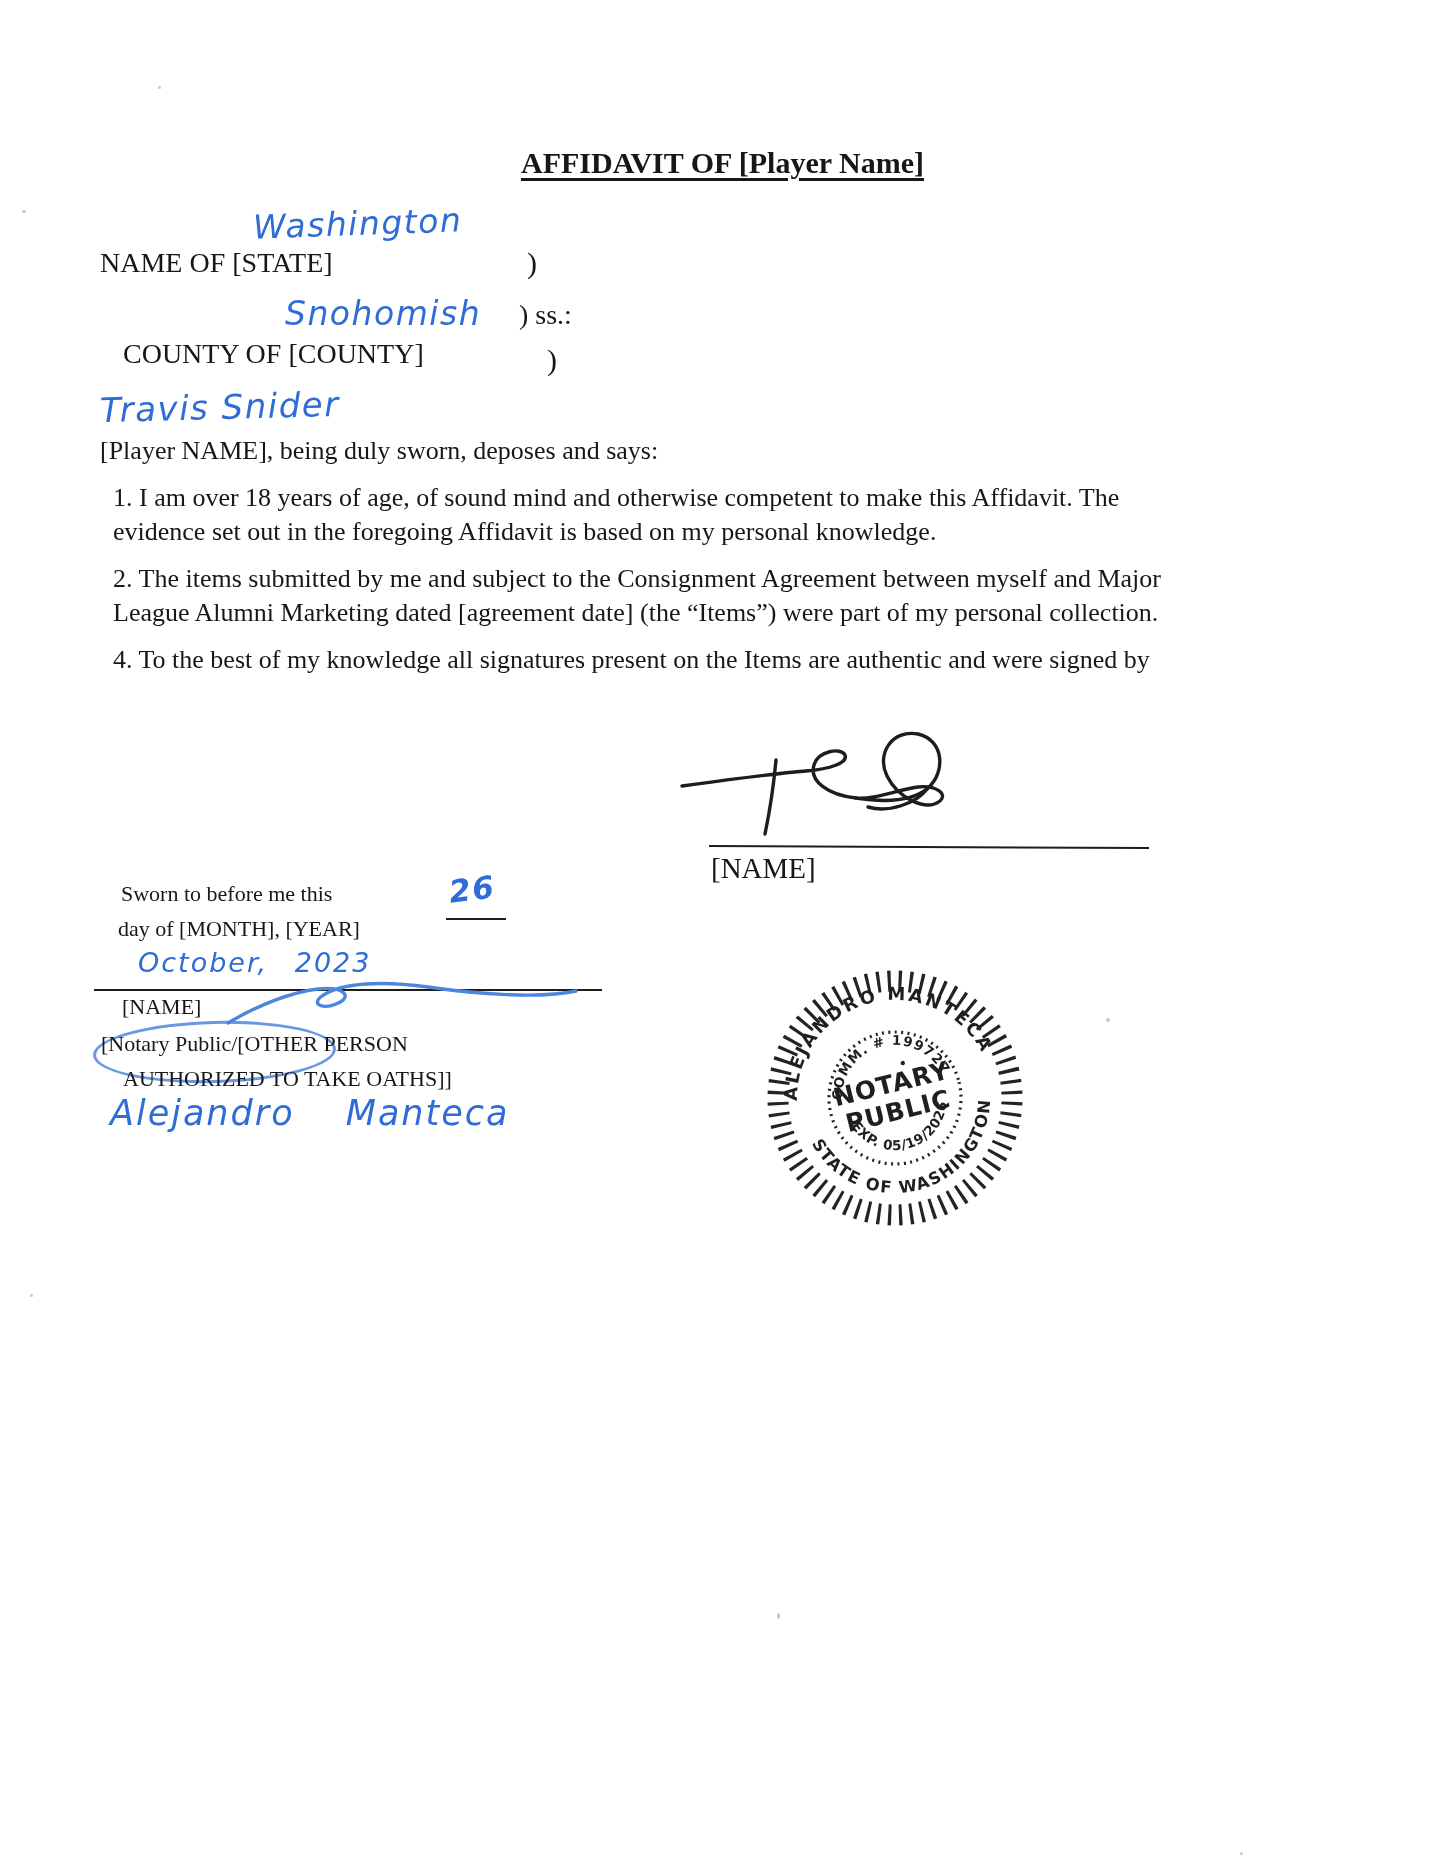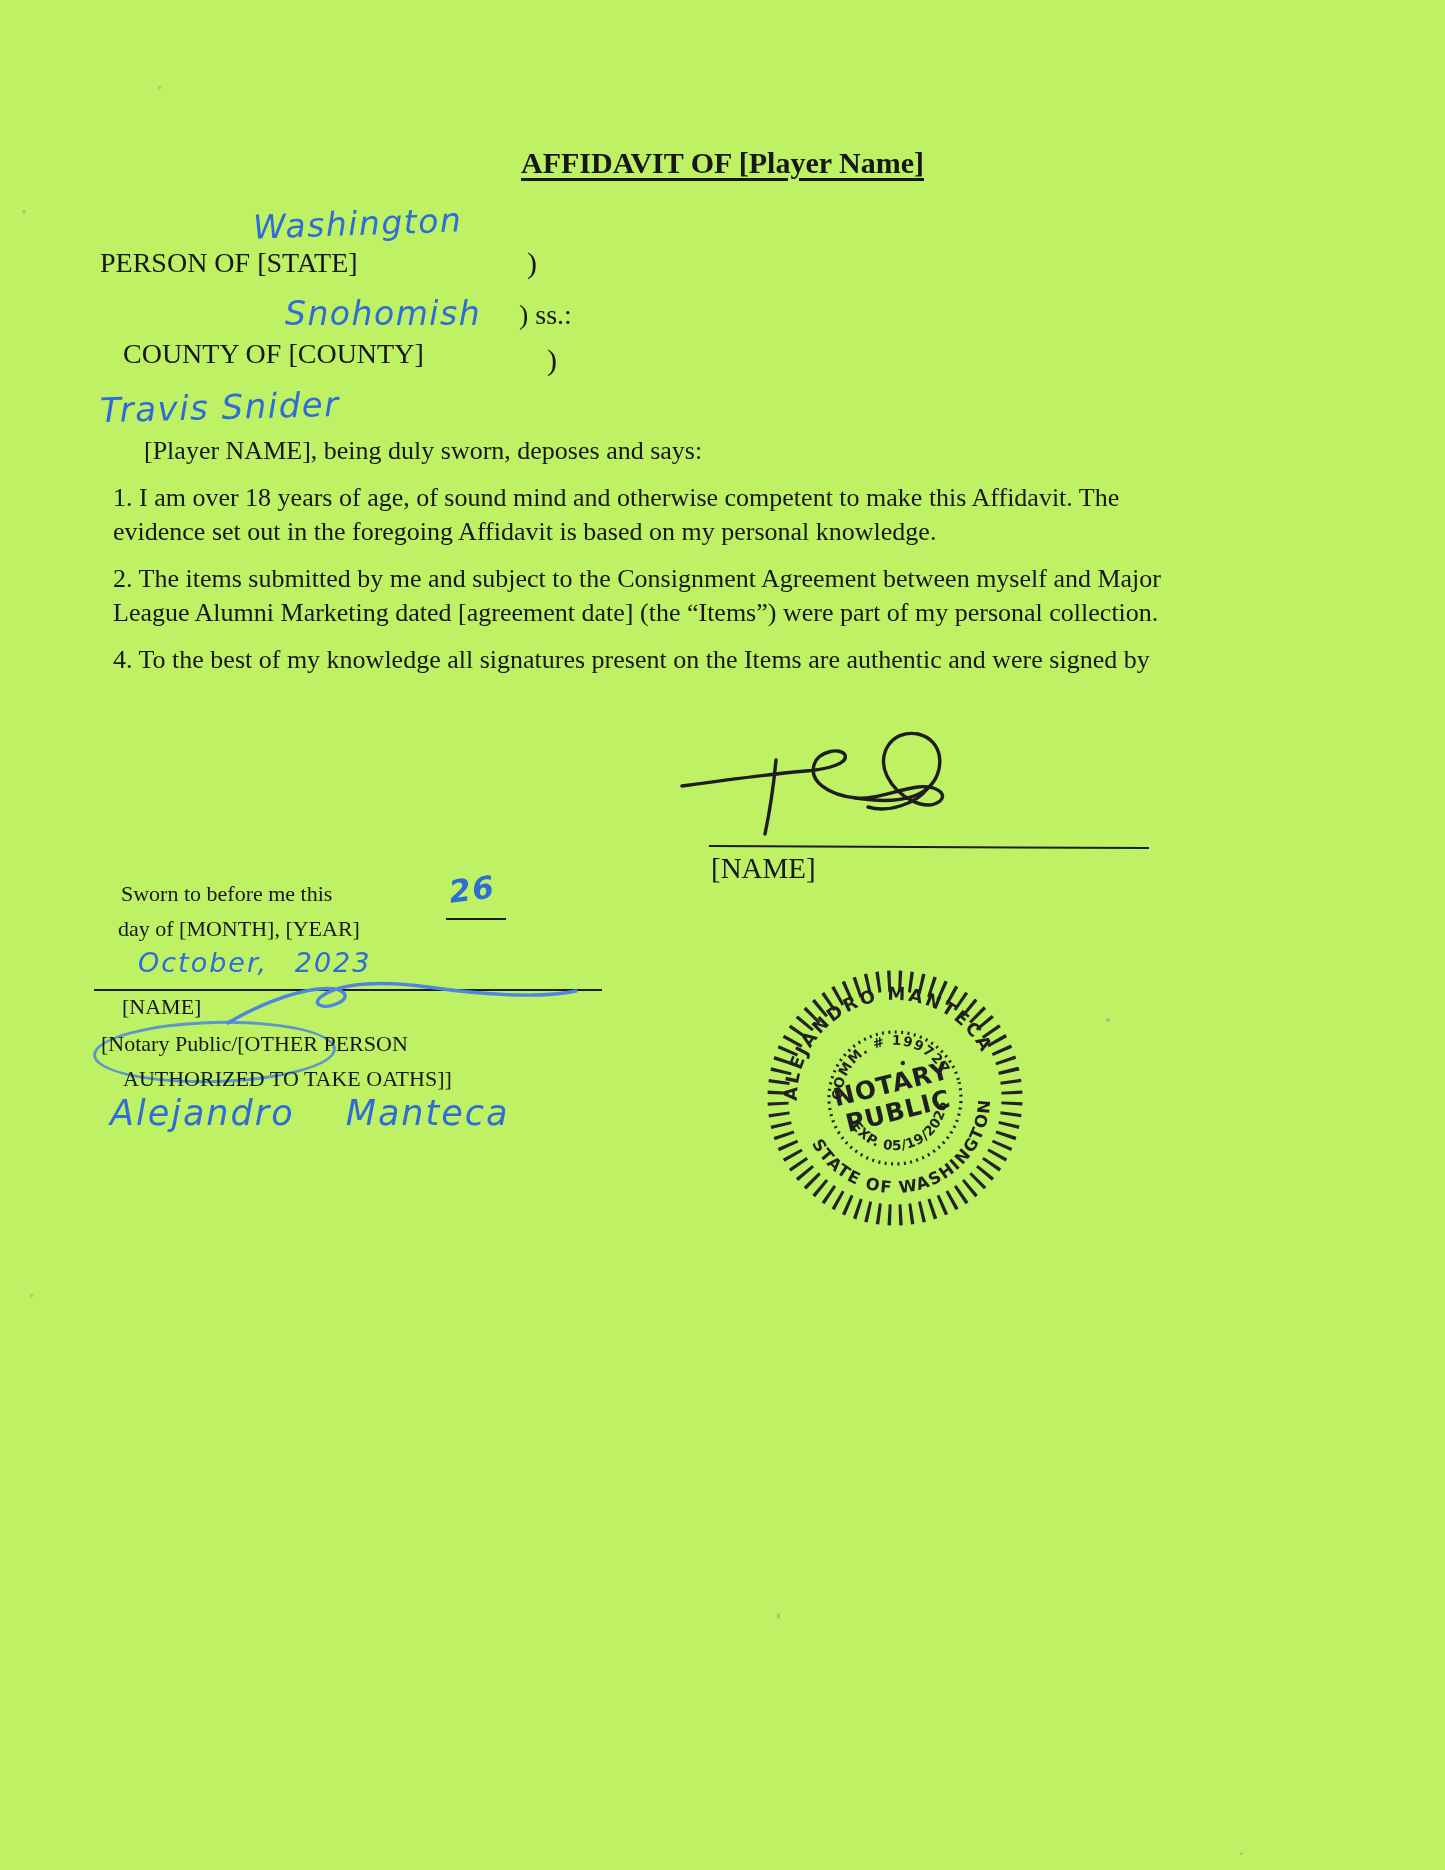--- a/index.html
+++ b/index.html
@@ -1,37 +1,37 @@
 <!DOCTYPE html>
 <html><head>
 <meta charset="utf-8">
 <style>
   html,body{margin:0;padding:0;background:#e8e8e6;}
   .page{
     position:relative;
     width:1445px;height:1870px;
     margin:0 auto;
-    background:#bef264;
+    background:#ffffff;
     overflow:hidden;
     font-family:"Liberation Serif",serif;
     color:#171717;
   }
   .abs{position:absolute;}
 
   
   .title{top:146px;left:0;width:100%;text-align:center;font-size:30px;font-weight:bold;}
   .title .u{text-decoration:underline;text-decoration-thickness:3px;text-underline-offset:5px;}
   .venue{font-size:28px;}
   .paren{font-size:30px;}
   .state-label{left:100px;top:247px;}
   .state-paren{left:527px;top:246px;}
   .ss-label{left:519px;top:299px;}
   .county-label{left:123px;top:338px;}
   .county-paren{left:547px;top:343px;}
-  .intro{left:100px;top:436px;font-size:26px;margin-left:44px;}
+  .intro{left:100px;top:436px;font-size:26px;}
   .paras{left:97px;top:481px;width:1140px;font-size:26px;line-height:34px;}
   .paras .para{margin:0 0 13px 16px;}
   .sworn{font-size:22px;}
   .sworn1{left:121px;top:881px;}
   .sworn2{left:118px;top:916px;}
   .nb-name{left:122px;top:994px;}
   .notary1{left:101px;top:1031px;}
   .notary2{left:123px;top:1066px;}
   .sig-name{left:711px;top:852px;font-size:29px;}
 
@@ -75,21 +75,21 @@
 </head>
 <body>
 
 <div class="page">
 
   <div class="abs title">
     <span class="u">AFFIDAVIT OF [Player Name]</span>
   </div>
 
   <div class="abs hw hw-state">Washington</div>
-  <div class="abs venue state-label">PERSON OF [STATE]</div>
+  <div class="abs venue state-label">NAME OF [STATE]</div>
   <div class="abs paren state-paren">)</div>
   <div class="abs venue ss-label">) ss.:</div>
   <div class="abs hw hw-county">Snohomish</div>
   <div class="abs venue county-label">COUNTY OF [COUNTY]</div>
   <div class="abs paren county-paren">)</div>
 
   <div class="abs hw hw-player">Travis Snider</div>
   <div class="abs intro">[Player NAME], being duly sworn, deposes and says:</div>
 
   <div class="abs paras">

